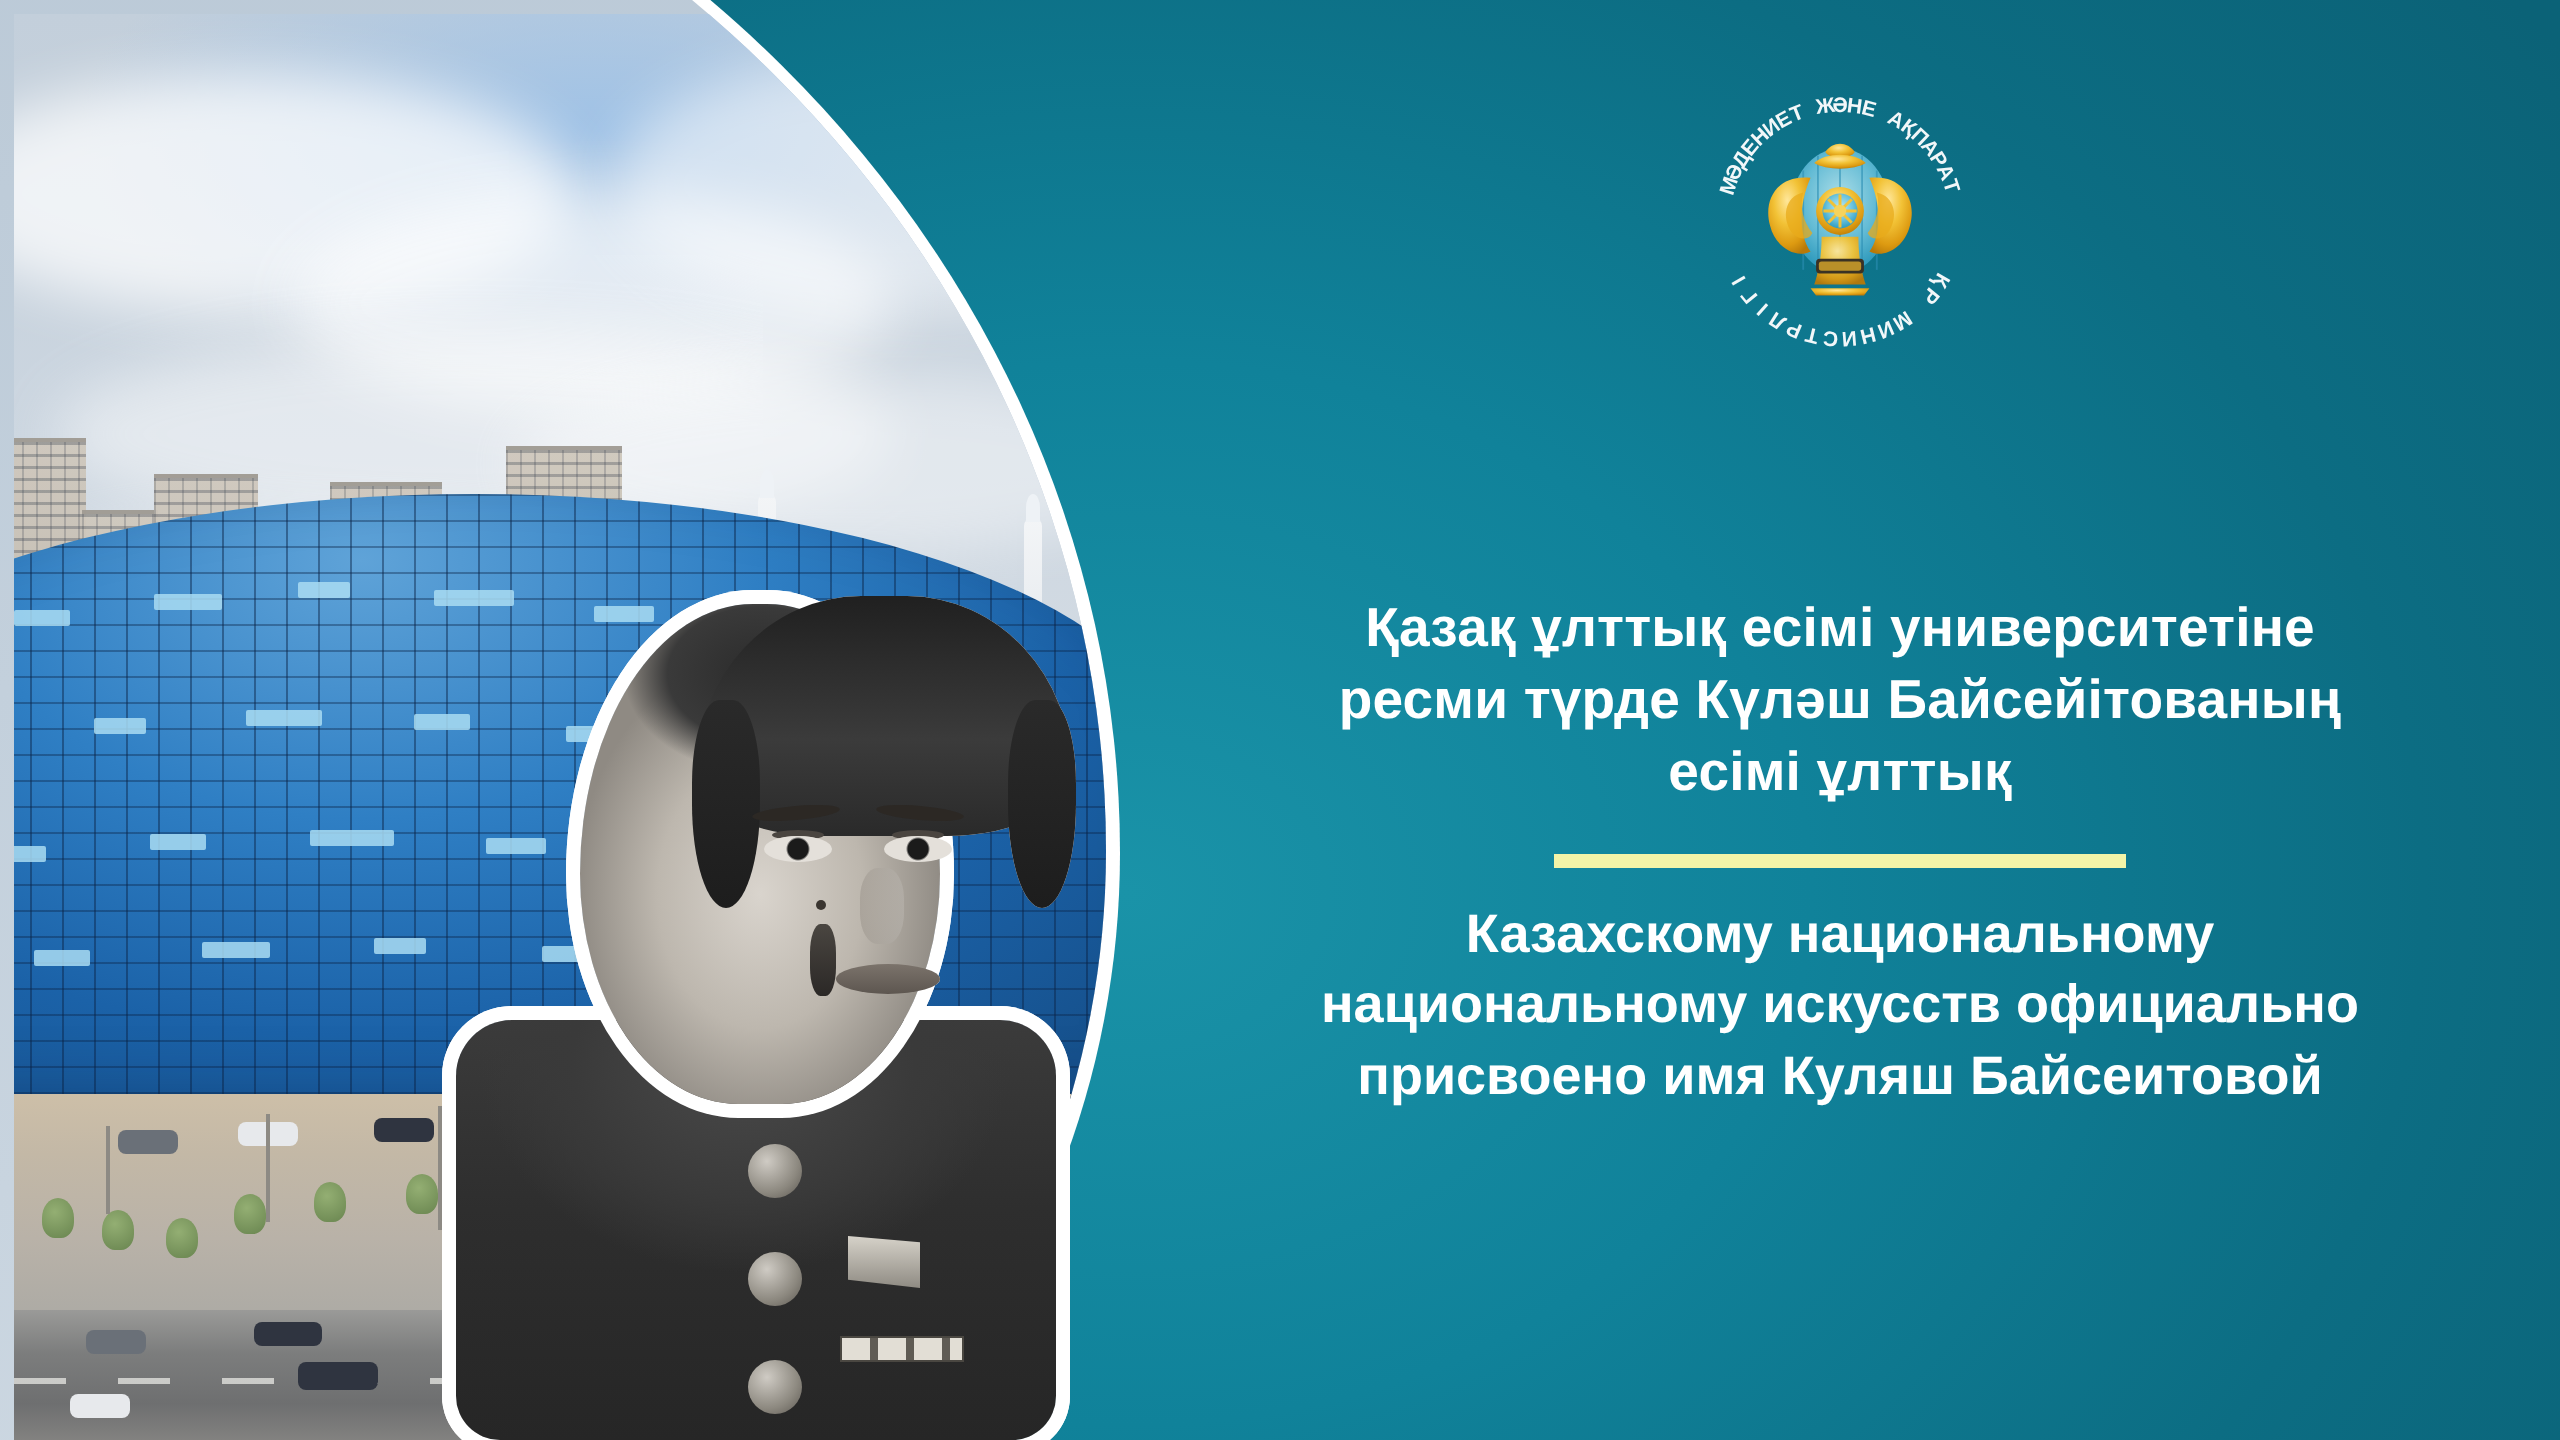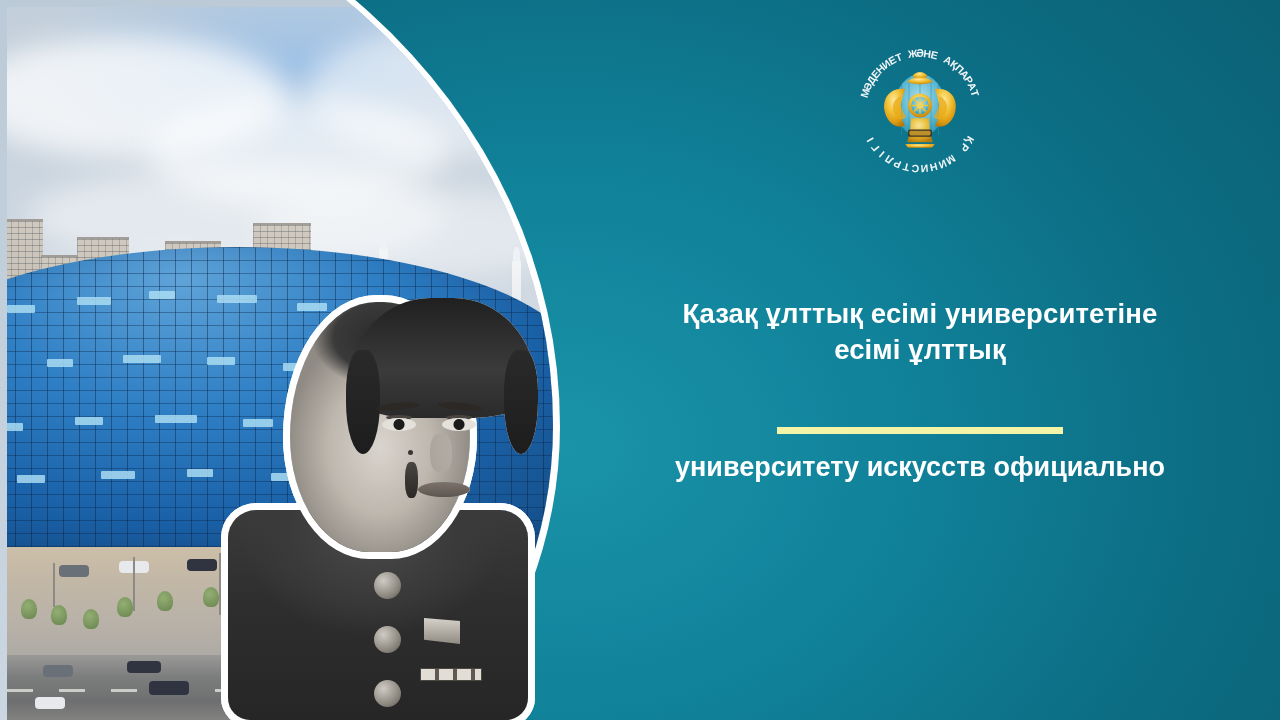--- a/index.html
+++ b/index.html
@@ -458,22 +458,25 @@
 
         <path d="M40 58 C40 70 38 78 36 84 H64 C62 78 60 70 60 58 Z" fill="url(#gold)" opacity=".95"></path>
         <rect x="37" y="70" width="26" height="8" rx="2" fill="#3a3224"></rect>
         <rect x="38.5" y="71.5" width="23" height="5" rx="1.5" fill="#d9a82a" opacity=".8"></rect>
         <path d="M34 86 H66 L63 90 H37 Z" fill="url(#gold)"></path>
       </svg>
     </div>
 
     <div class="headline">
       <div>Қазақ ұлттық есімі университетіне</div>
+      <div>ресми түрде Күләш Байсейітованың</div>
       <div>есімі ұлттық</div>
     </div>
 
     <div class="divider"></div>
 
     <div class="subline">
-      <div>университету искусств официально</div>
+      <div>Казахскому национальному</div>
+      <div>национальному искусств официально</div>
+      <div>присвоено имя Куляш Байсеитовой</div>
     </div>
   </div>
 </div>
 
 </body></html>

